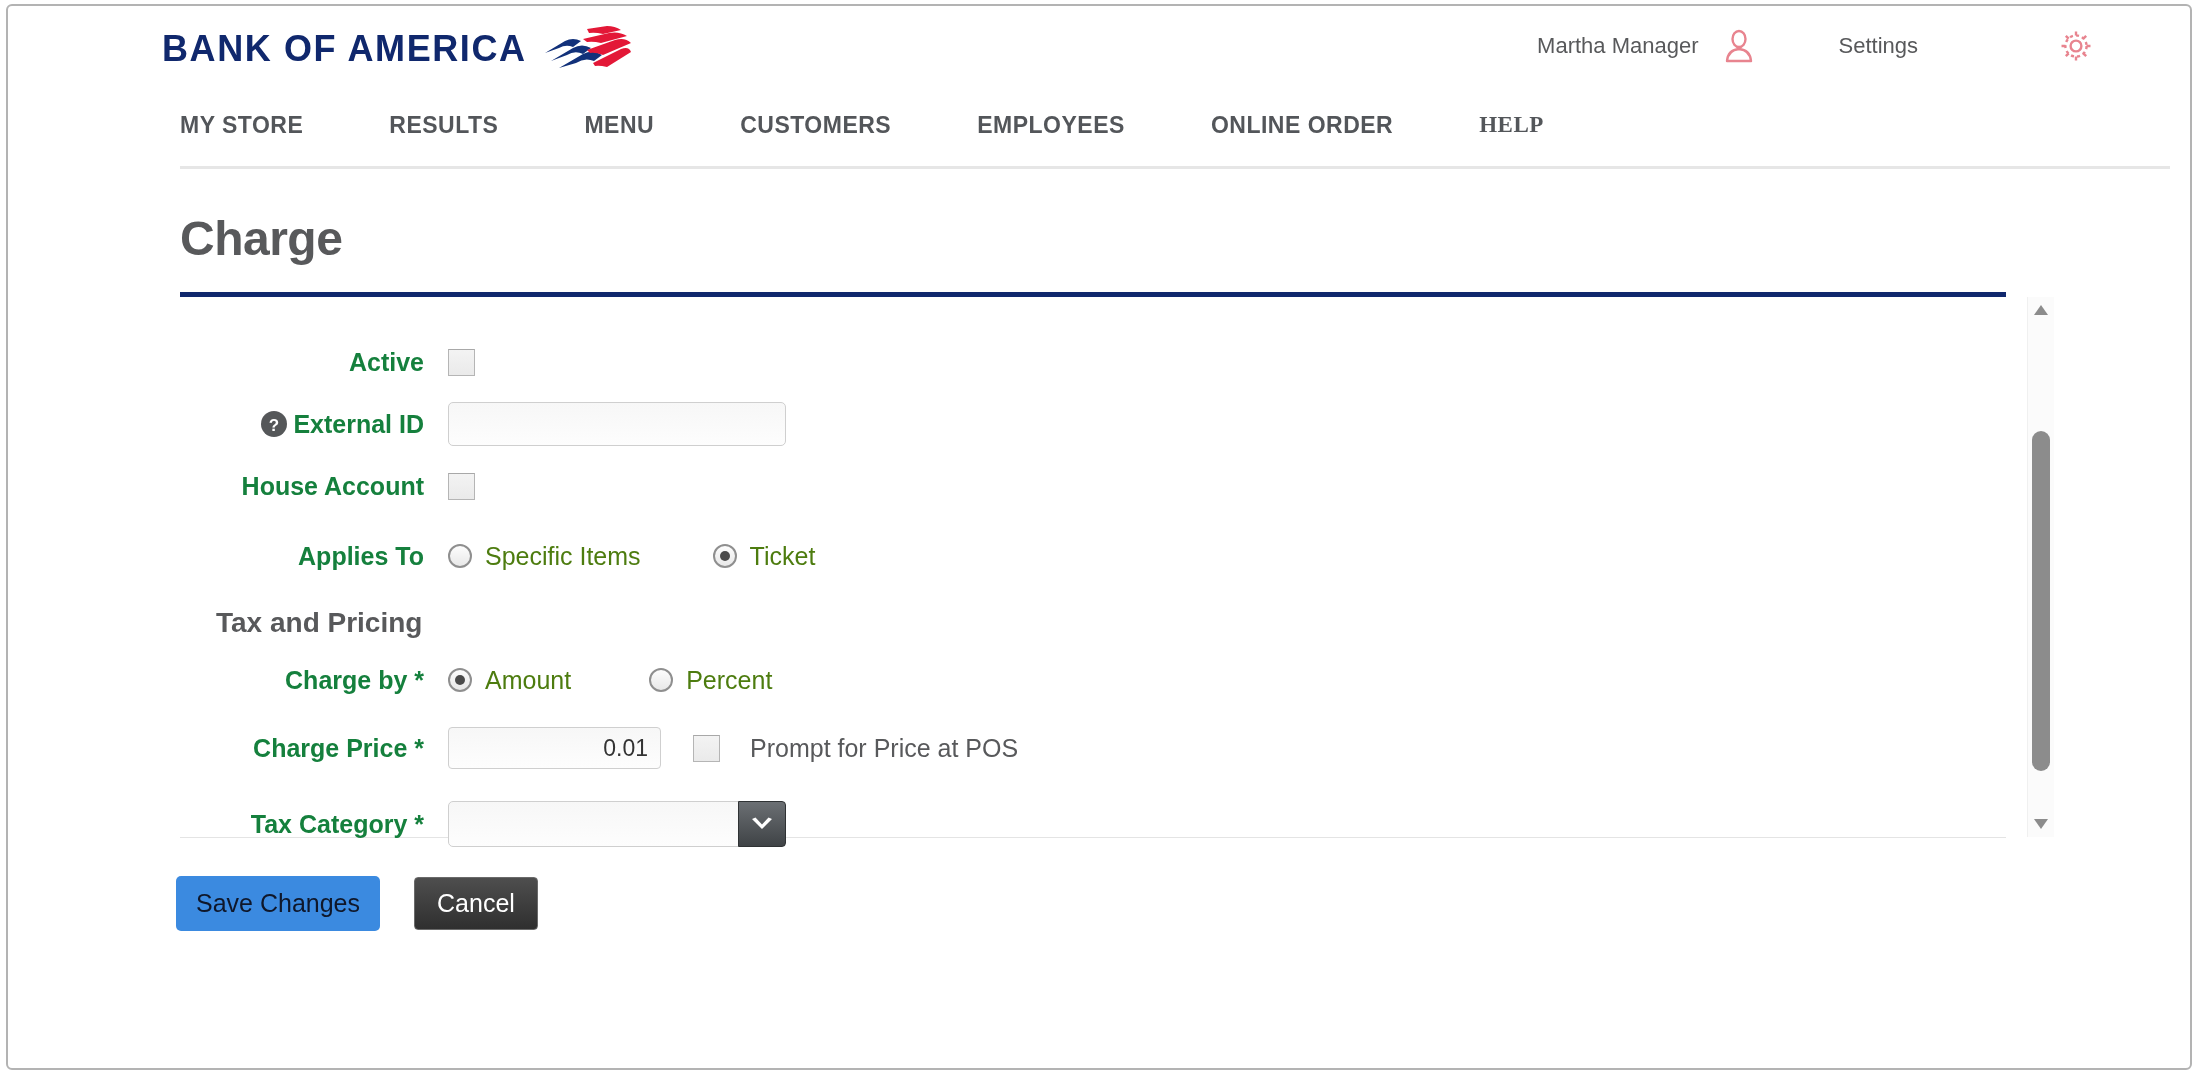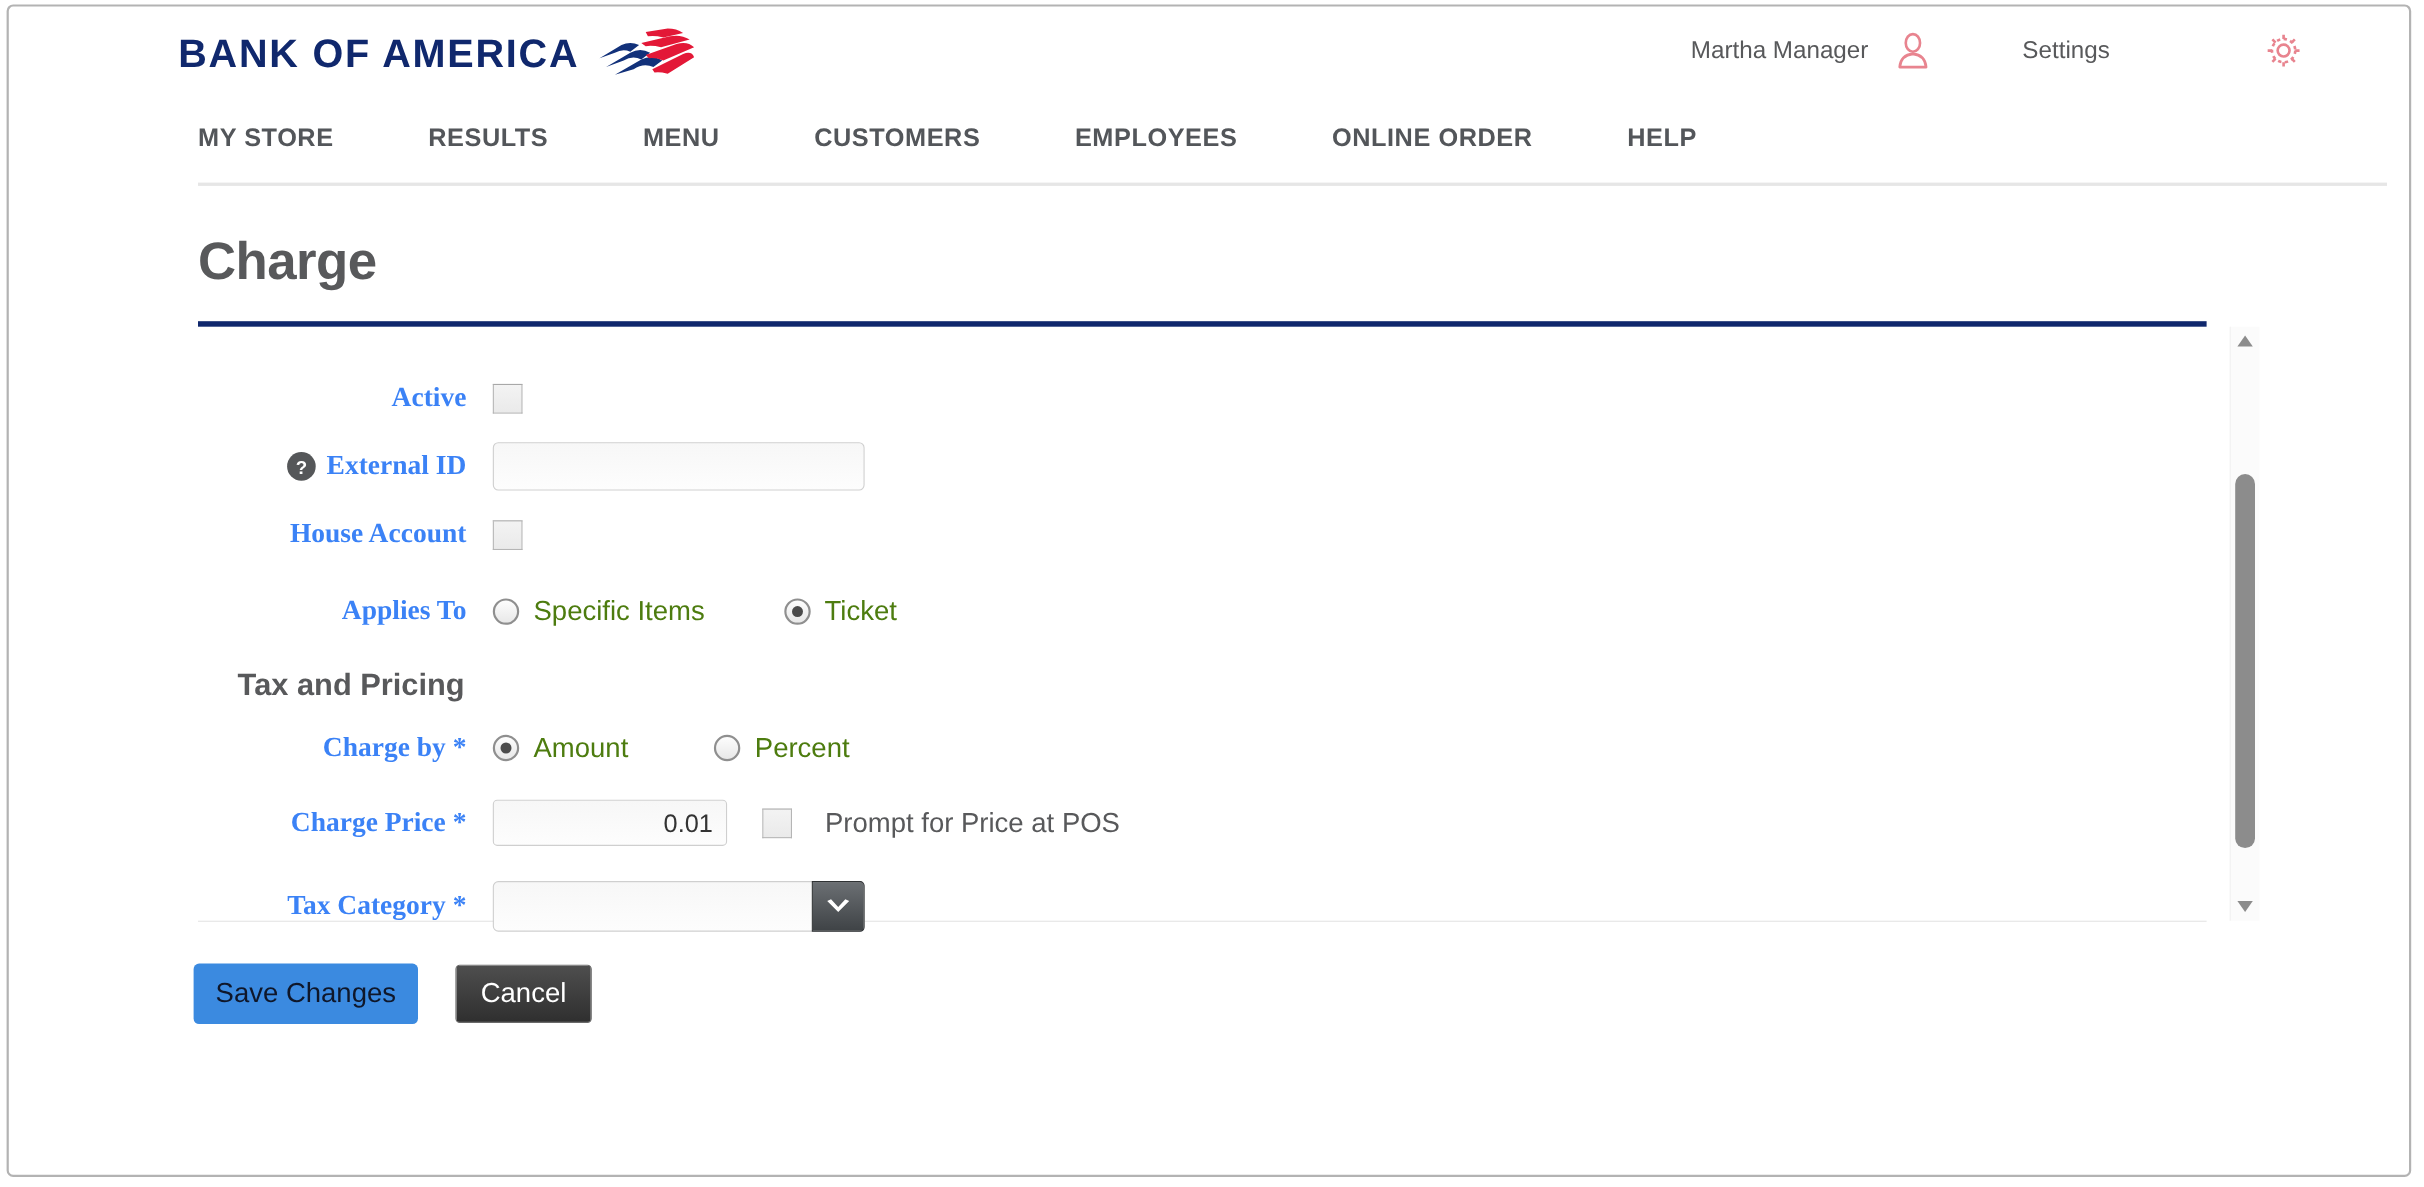--- a/index.html
+++ b/index.html
@@ -97,21 +97,21 @@
   .nav-item {
     font-size: 23px;
     font-weight: bold;
     color: #53565a;
     letter-spacing: 0.5px;
     white-space: nowrap;
     padding: 8px 0 0 0;
     margin-right: 86px;
     cursor: pointer;
   }
-  .nav-item:last-child { margin-right: 0; }
+  .nav-item:last-child { margin-right: 0; font-family: Liberation Serif, serif; }
 
   
   #page-body {
     position: relative;
     padding-left: 172px;
   }
 
   #page-title {
     font-size: 48px;
     font-weight: bold;
@@ -154,23 +154,22 @@
     height: 28px;
   }
 
   .row-label {
     width: 268px;
     text-align: right;
     padding-right: 24px;
     box-sizing: border-box;
     font-size: 25px;
     font-weight: bold;
-    color: #3b82f6;
-    white-space: nowrap;
-    font-family: Liberation Serif, serif;
+    color: #15803d;
+    white-space: nowrap;
   }
 
   .row-control {
     display: flex;
     align-items: center;
   }
 
   
   .cbox {
     width: 27px;

